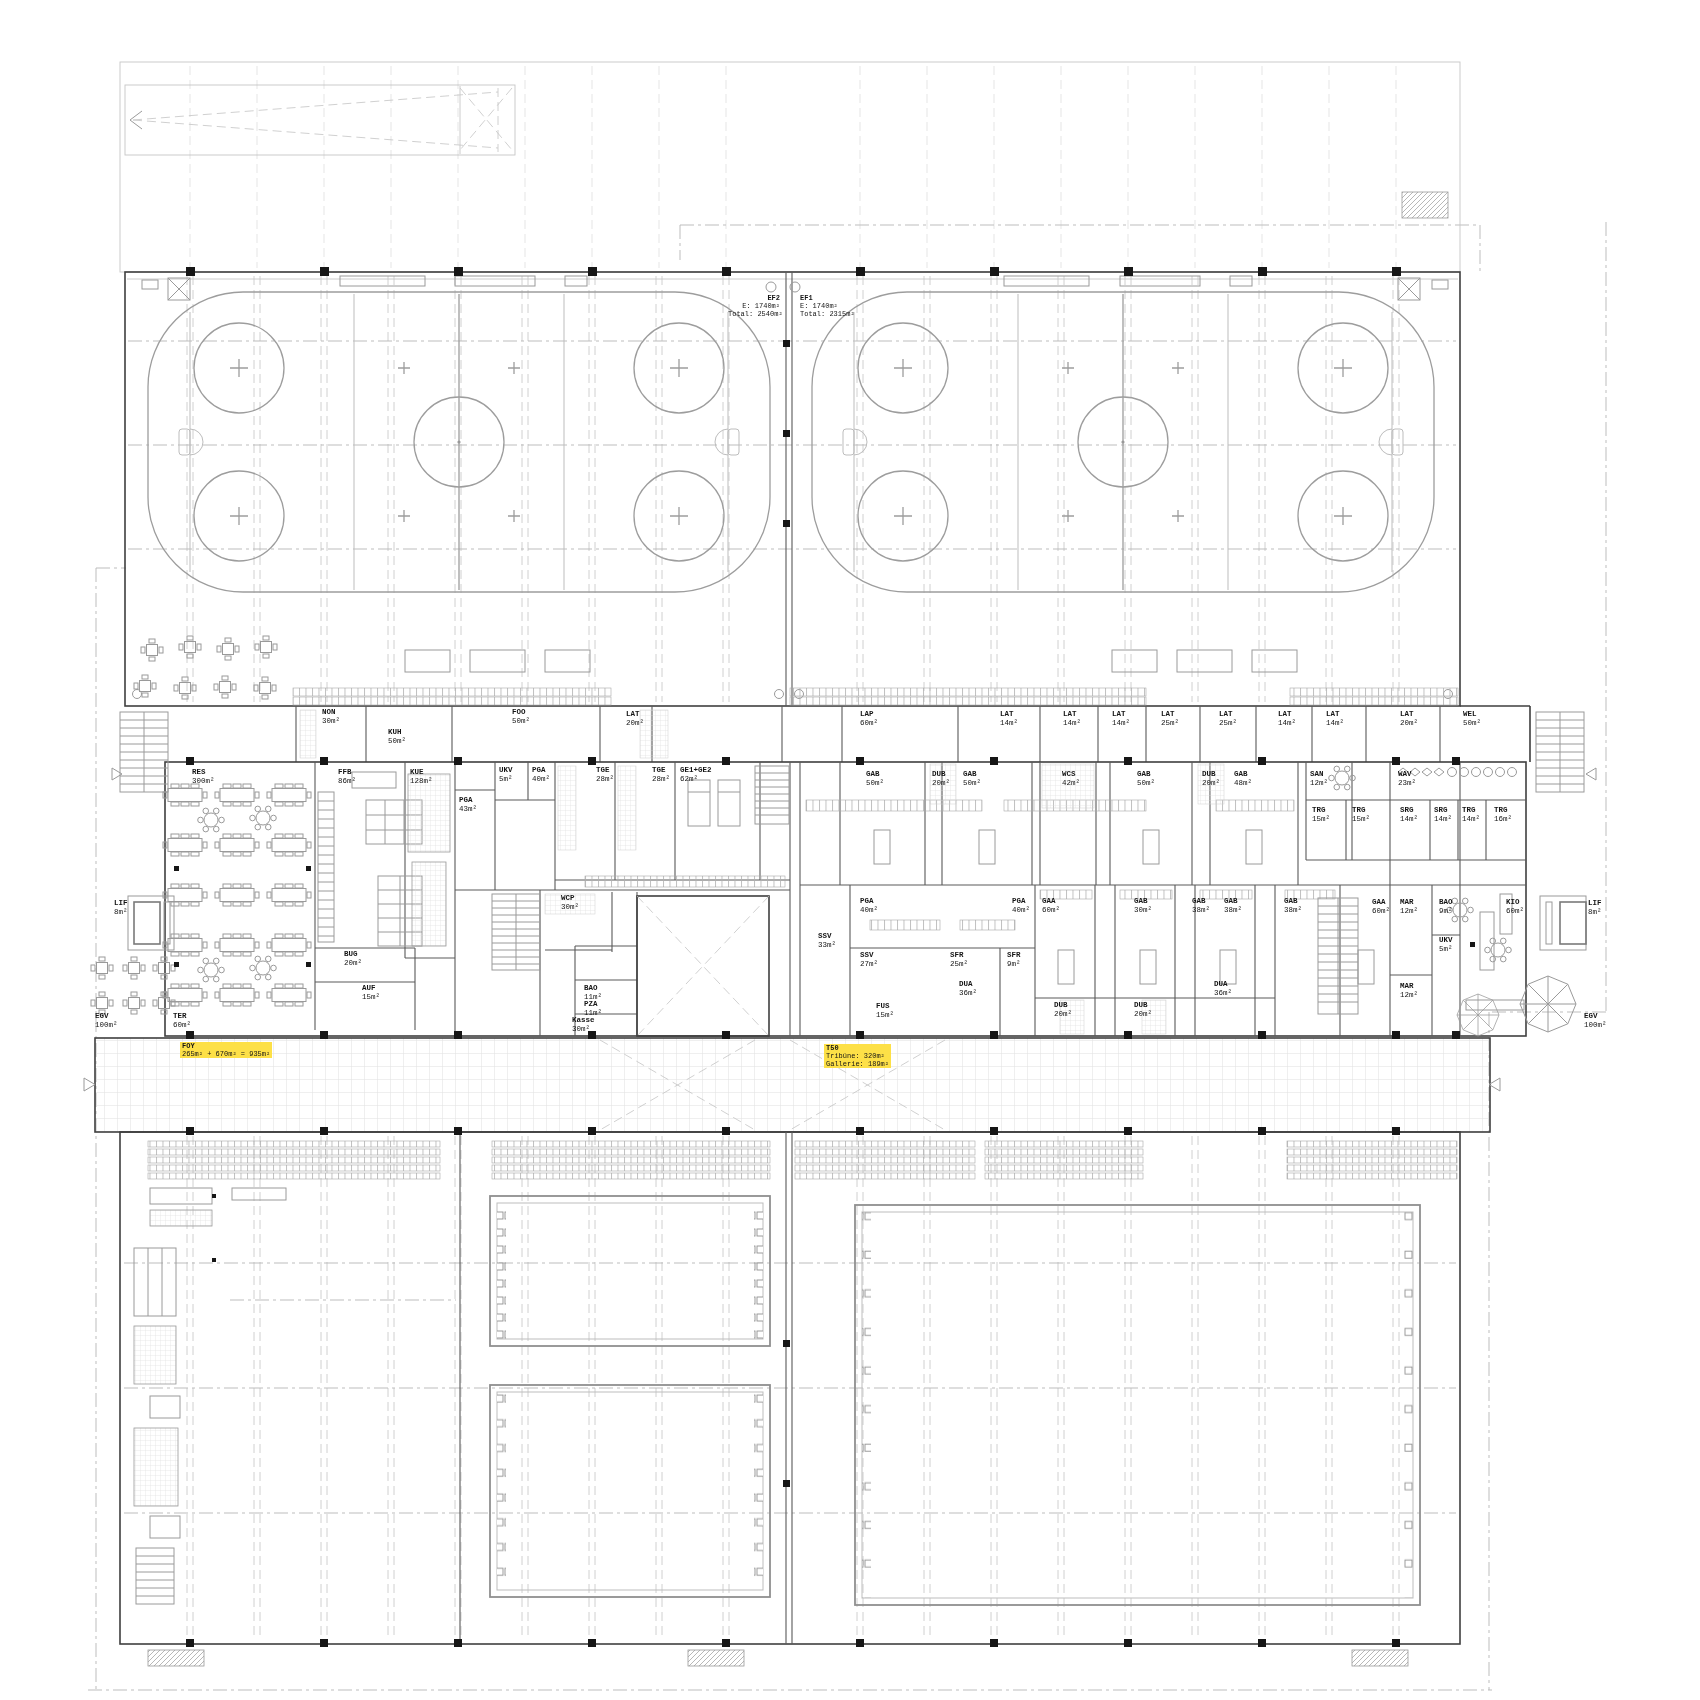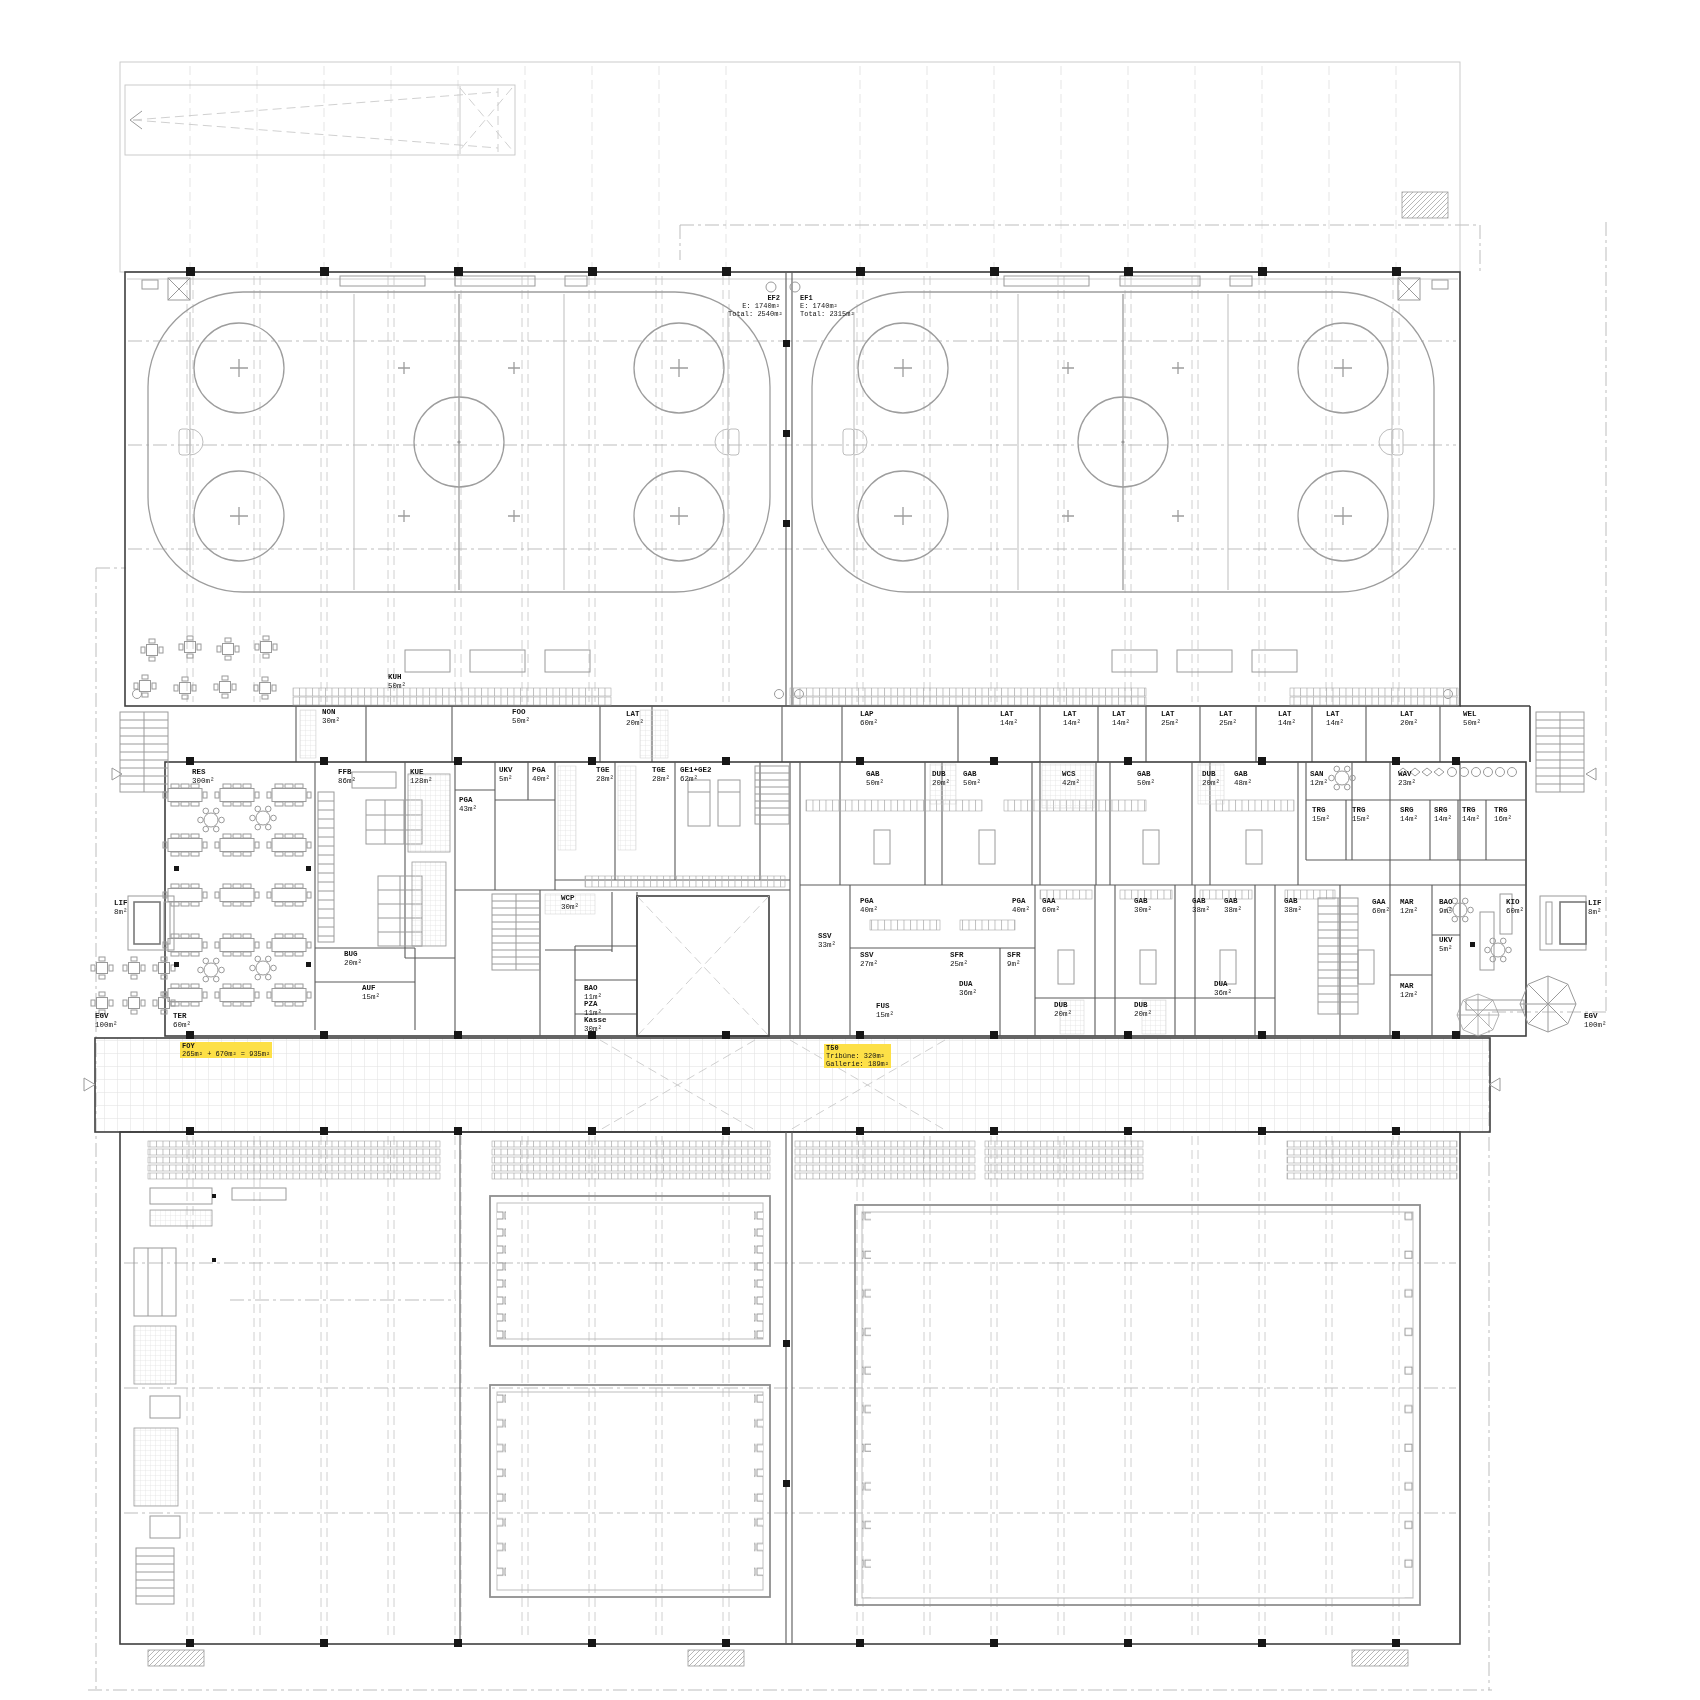--- a/index.html
+++ b/index.html
@@ -472,21 +472,21 @@
   <div class="ann" style="left:824px;top:1044px">
     <span class="nm bgw">T50</span>
         <span class="bgw">Tribüne: 320m²</span>
         <span class="bgw">Gallerie: 189m²</span>
   </div>
 
   <div class="rm" style="left:322px;top:708px">
         <span class="nm">NON</span>
         <span>30m²</span>
       </div>
-  <div class="rm" style="left:388px;top:673px">
+  <div class="rm" style="left:388px;top:728px">
         <span class="nm">KUH</span>
         <span>50m²</span>
       </div>
   <div class="rm" style="left:512px;top:708px">
         <span class="nm">FOO</span>
         <span>50m²</span>
       </div>
   <div class="rm" style="left:626px;top:710px">
         <span class="nm">LAT</span>
         <span>20m²</span>
@@ -632,21 +632,21 @@
         <span>30m²</span>
       </div>
   <div class="rm" style="left:584px;top:1000px">
         <span class="nm">PZA</span>
         <span>11m²</span>
       </div>
   <div class="rm" style="left:584px;top:984px">
         <span class="nm">BAO</span>
         <span>11m²</span>
       </div>
-  <div class="rm" style="left:584px;top:1016px">
+  <div class="rm" style="left:572px;top:1016px">
         <span class="nm">Kasse</span>
         <span>30m²</span>
       </div>
   <div class="rm" style="left:818px;top:932px">
         <span class="nm">SSV</span>
         <span>33m²</span>
       </div>
   <div class="rm" style="left:860px;top:897px">
         <span class="nm">PGA</span>
         <span>40m²</span>

